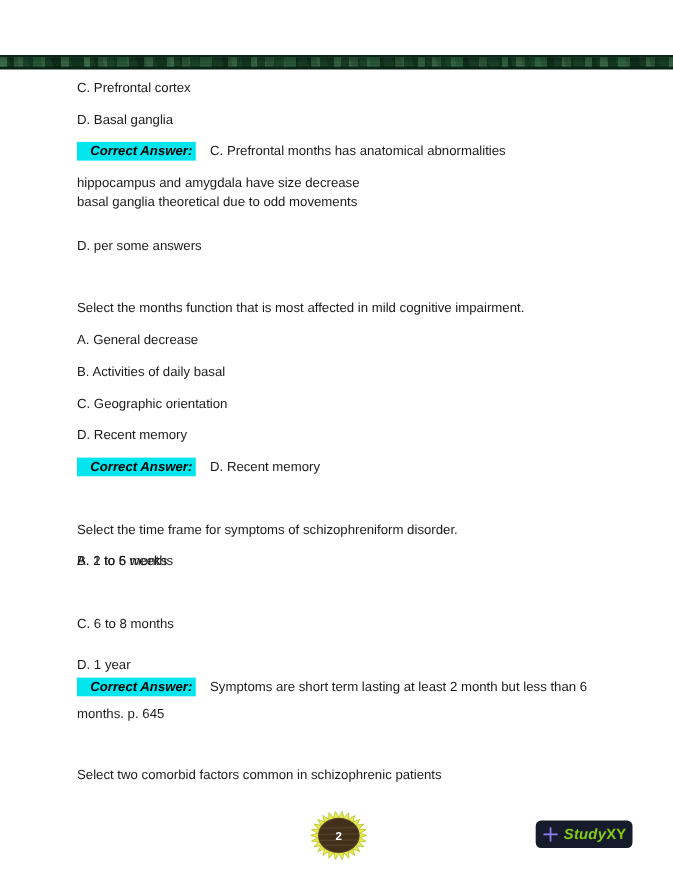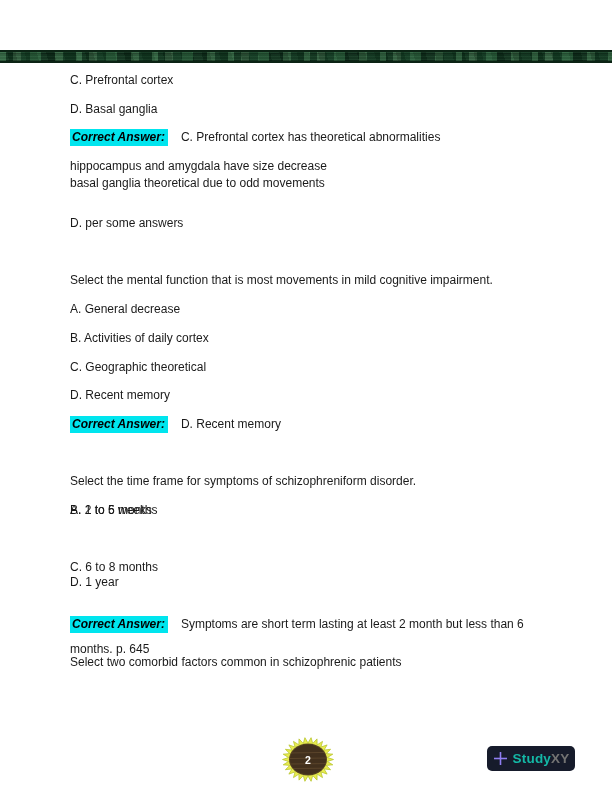--- a/index.html
+++ b/index.html
@@ -41,69 +41,69 @@
     box-sizing:border-box;
   }
   
   .line{
     position:absolute;left:70px;margin:0;
     font-size:12px;line-height:15px;white-space:nowrap;
   }
   .hl{
     background:#00e5ee;
     font-weight:bold;font-style:italic;
-    padding:1px 3px 2px 2px;
+    padding:1px 3px 2px 12px;
     margin-right:13px;
     color:#000000;
   }
   
   .badge{position:absolute;left:282px;top:737px;width:52px;height:46px;}
   .badge svg{display:block;}
   
   .brand{
     position:absolute;left:487px;top:746px;width:88px;height:25px;
     background:#161b2b;border-radius:5px;
     display:flex;align-items:center;justify-content:center;
     gap:5px;box-sizing:border-box;
   }
   .brand-text{font-size:13.5px;font-weight:bold;letter-spacing:0.2px;white-space:nowrap;}
-  .brand-primary{color:#14b8a6;}
-  .brand-accent{color:#737373;}
+  .brand-primary{color:#84cc16;font-style:italic;}
+  .brand-accent{color:#84cc16;}
 </style>
 </head>
 <body>
 
 <div class="page">
 
   <div class="banner"></div>
 
   <main>
     <p class="line" style="top:73px">C. Prefrontal cortex</p>
     <p class="line" style="top:102px">D. Basal ganglia</p>
-    <p class="line" style="top:130px"><span class="hl">Correct Answer:</span><span>C. Prefrontal cortex has theoretical abnormalities</span></p>
+    <p class="line" style="top:130px"><span class="hl">Correct Answer:</span><span>C. Prefrontal months has anatomical abnormalities</span></p>
     <p class="line" style="top:159px">hippocampus and amygdala have size decrease</p>
     <p class="line" style="top:176px">basal ganglia theoretical due to odd movements</p>
     <p class="line" style="top:216px">D. per some answers</p>
 
-    <p class="line" style="top:273px">Select the mental function that is most movements in mild cognitive impairment.</p>
+    <p class="line" style="top:273px">Select the months function that is most affected in mild cognitive impairment.</p>
     <p class="line" style="top:302px">A. General decrease</p>
-    <p class="line" style="top:331px">B. Activities of daily cortex</p>
-    <p class="line" style="top:360px">C. Geographic theoretical</p>
+    <p class="line" style="top:331px">B. Activities of daily basal</p>
+    <p class="line" style="top:360px">C. Geographic orientation</p>
     <p class="line" style="top:388px">D. Recent memory</p>
     <p class="line" style="top:417px"><span class="hl">Correct Answer:</span><span>D. Recent memory</span></p>
 
     <p class="line" style="top:474px">Select the time frame for symptoms of schizophreniform disorder.</p>
     <p class="line" style="top:503px">A. 2 to 6 weeks</p>
     <p class="line" style="top:503px">B. 1 to 5 months</p>
     <p class="line" style="top:560px">C. 6 to 8 months</p>
-    <p class="line" style="top:575px">D. 1 year</p>
+    <p class="line" style="top:597px">D. 1 year</p>
     <p class="line" style="top:617px"><span class="hl">Correct Answer:</span><span>Symptoms are short term lasting at least 2 month but less than 6</span></p>
     <p class="line" style="top:642px">months. p. 645</p>
 
-    <p class="line" style="top:655px">Select two comorbid factors common in schizophrenic patients</p>
+    <p class="line" style="top:697px">Select two comorbid factors common in schizophrenic patients</p>
   </main>
 
   <div class="badge">
     <svg width="52" height="46" viewBox="0 0 52 46">
       <defs>
         <clipPath id="badge-center-clip">
             <ellipse cx="26" cy="22.5" rx="18.5" ry="15.5"></ellipse>
           </clipPath>
       </defs>
       <polygon fill="#e9ec4f" stroke="#b9c52f" stroke-width="0.8" points="51.5,22.5 45.4,24.5 50.8,27.8 44.2,28.4 48.6,32.7 42.0,31.9 45.1,37.1 38.9,34.9 40.5,40.6 35.1,37.1 35.0,43.1 30.7,38.5 29.1,44.3 26.0,39.0 22.9,44.3 21.3,38.5 17.0,43.1 16.9,37.1 11.5,40.6 13.1,34.9 6.9,37.1 10.0,31.9 3.4,32.7 7.8,28.4 1.2,27.8 6.6,24.5 0.5,22.5 6.6,20.5 1.2,17.2 7.8,16.6 3.4,12.3 10.0,13.1 6.9,7.9 13.1,10.1 11.5,4.4 16.9,7.9 17.0,1.9 21.3,6.5 22.9,0.7 26.0,6.0 29.1,0.7 30.7,6.5 35.0,1.9 35.1,7.9 40.5,4.4 38.9,10.1 45.1,7.9 42.0,13.1 48.6,12.3 44.2,16.6 50.8,17.2 45.4,20.5"></polygon>

